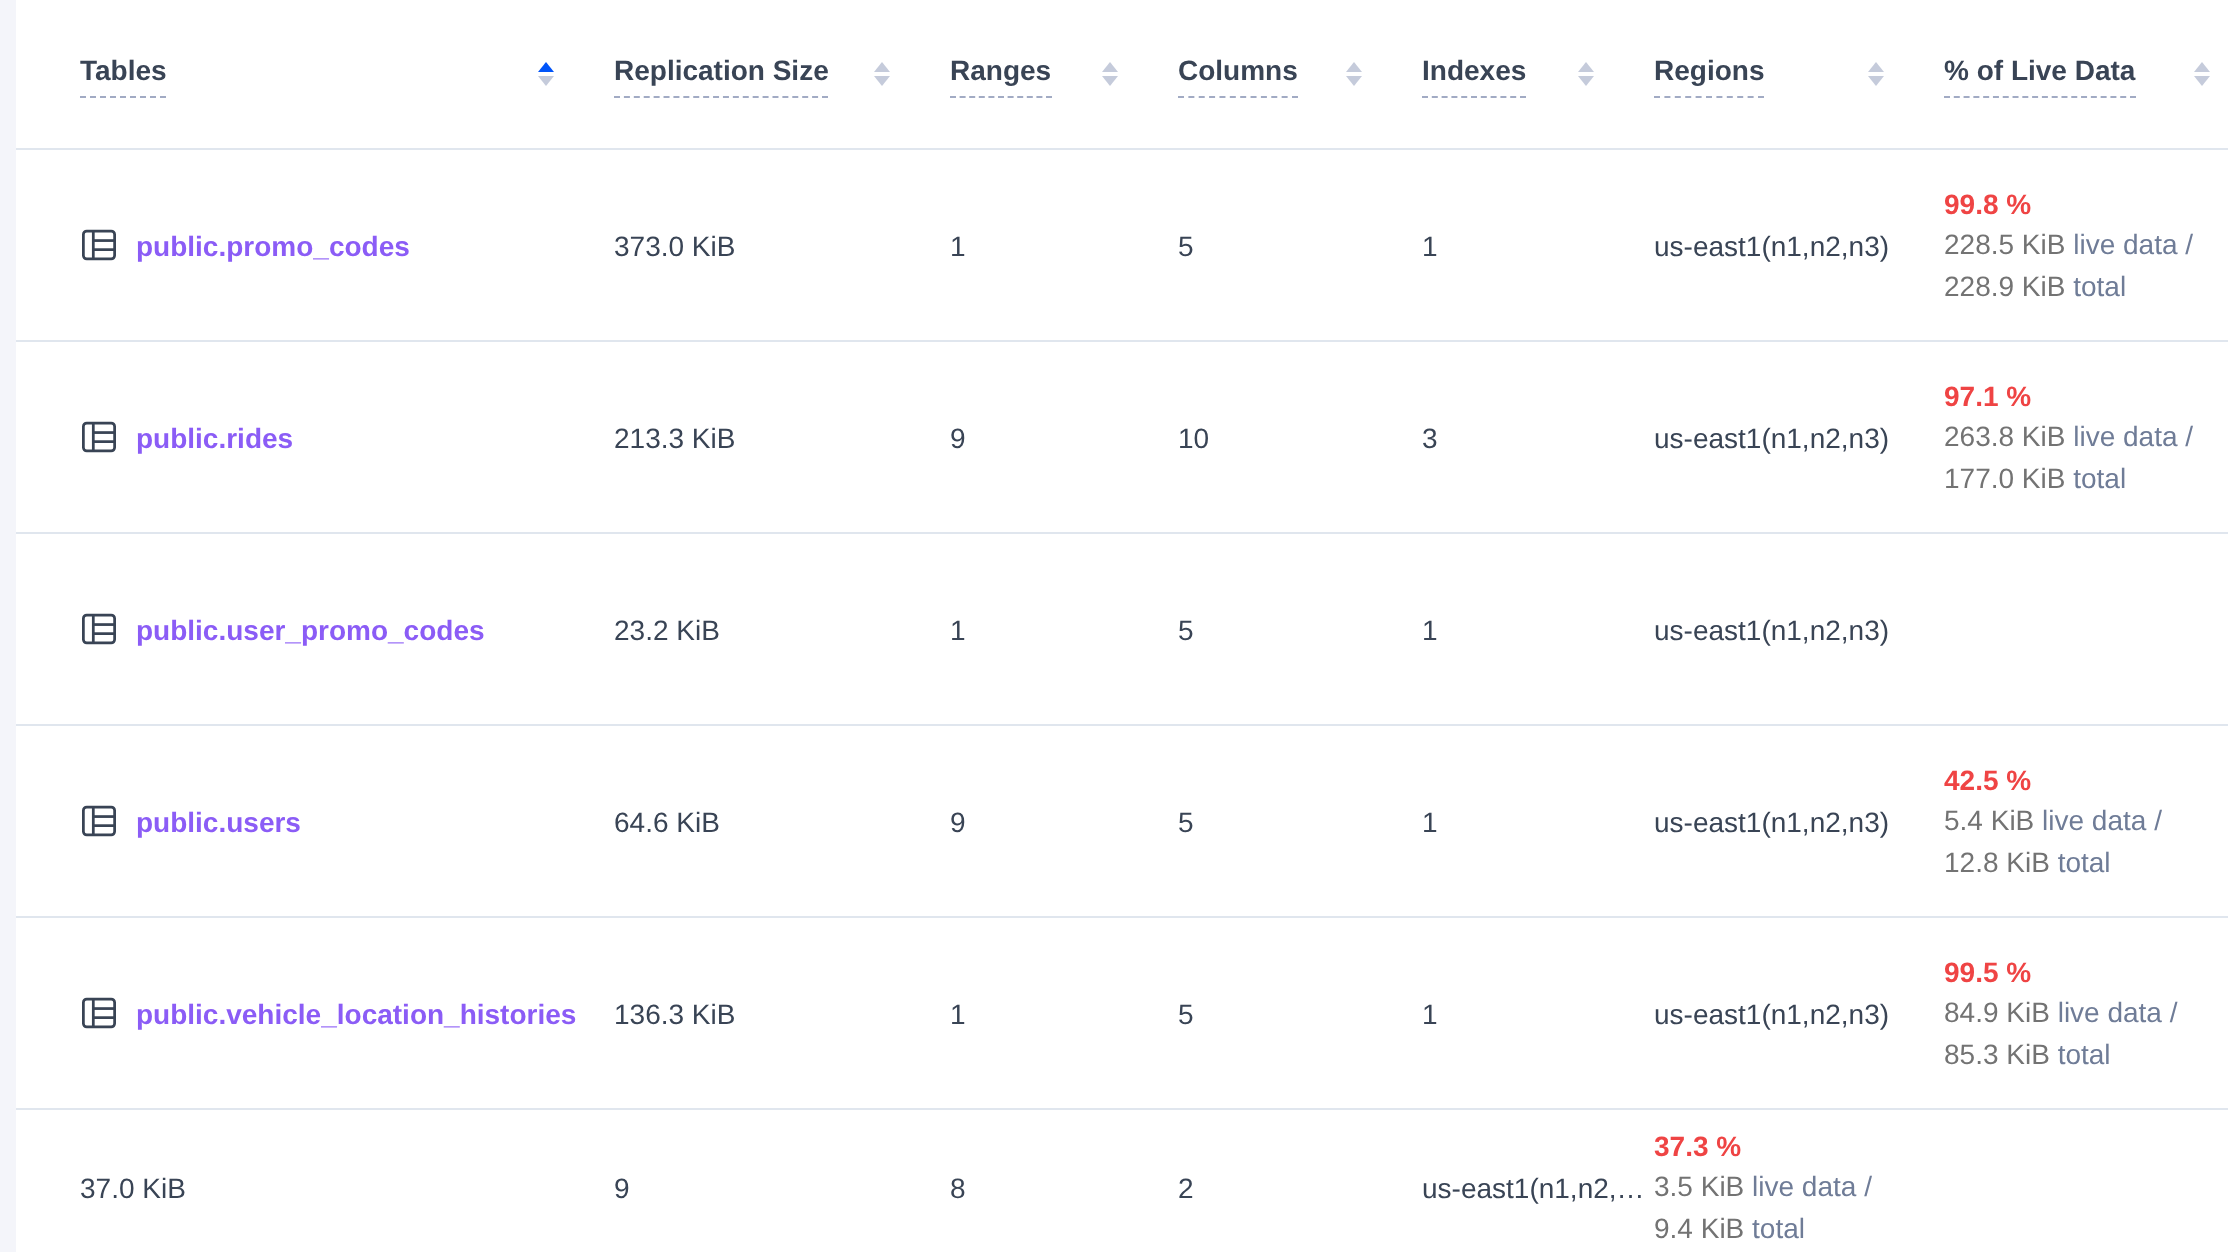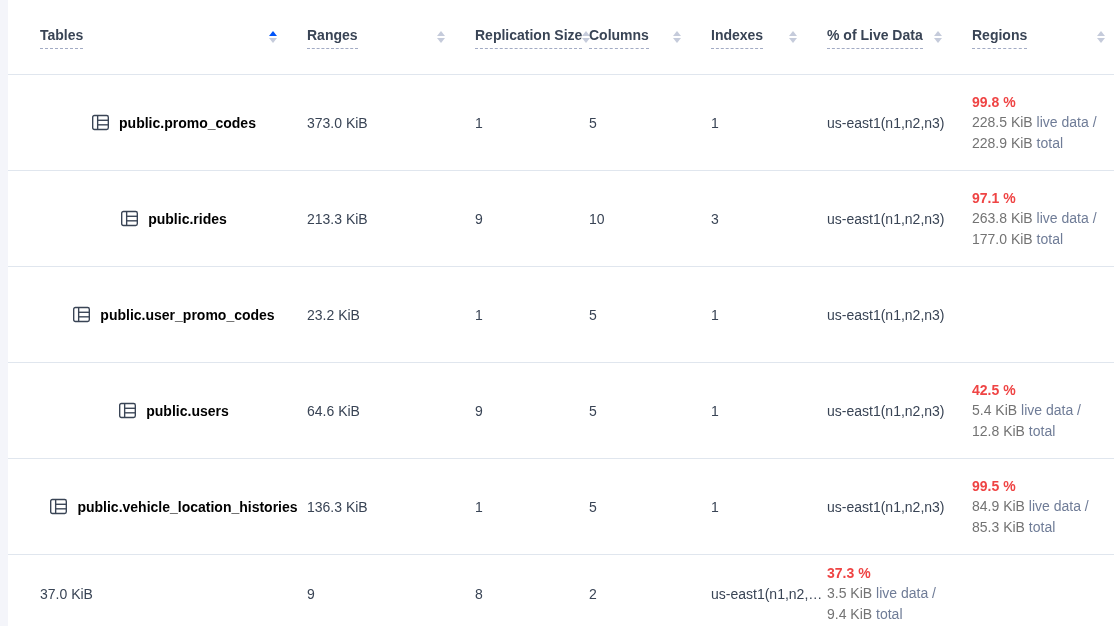--- a/index.html
+++ b/index.html
@@ -61,21 +61,21 @@
     border-bottom:1px solid #e0e6ee;
     background:#fff;
   }
   .tr:last-child{height:78px;}
   .td{
     font-size:14px;color:#394455;
     white-space:nowrap;overflow:hidden;text-overflow:ellipsis;
   }
   .td-name{
     display:flex;align-items:center;gap:9px;
-    font-weight:700;color:#000000;justify-content:center;
+    font-weight:700;color:#8b5cf6;
   }
   .ticon{display:inline-flex;flex:none;align-items:center;}
   .tname{cursor:pointer;}
   .td-live{font-size:14px;line-height:20.5px;white-space:normal;}
   .live-line .num{color:#737373;}
   .live-line .dim{color:#6f7c97;}
   .live-pct{color:#ef4444;font-weight:bold;}
 </style>
 </head>
 <body>
@@ -85,61 +85,61 @@
   <div class="grid-row thead" id="thead">
   <div class="th">
     <span class="th-label">Tables</span>
     <span class="sorter">
       <span class="caret-up active"></span>
       <span class="caret-down"></span>
     </span>
   </div>
 
   <div class="th">
+    <span class="th-label">Replication Size</span>
+    <span class="sorter">
+      <span class="caret-up"></span>
+      <span class="caret-down"></span>
+    </span>
+  </div>
+
+  <div class="th">
     <span class="th-label">Ranges</span>
     <span class="sorter">
       <span class="caret-up"></span>
       <span class="caret-down"></span>
     </span>
   </div>
 
   <div class="th">
-    <span class="th-label">Replication Size</span>
-    <span class="sorter">
-      <span class="caret-up"></span>
-      <span class="caret-down"></span>
-    </span>
-  </div>
-
-  <div class="th">
     <span class="th-label">Columns</span>
     <span class="sorter">
       <span class="caret-up"></span>
       <span class="caret-down"></span>
     </span>
   </div>
 
   <div class="th">
     <span class="th-label">Indexes</span>
     <span class="sorter">
       <span class="caret-up"></span>
       <span class="caret-down"></span>
     </span>
   </div>
 
   <div class="th">
+    <span class="th-label">Regions</span>
+    <span class="sorter">
+      <span class="caret-up"></span>
+      <span class="caret-down"></span>
+    </span>
+  </div>
+
+  <div class="th">
     <span class="th-label">% of Live Data</span>
-    <span class="sorter">
-      <span class="caret-up"></span>
-      <span class="caret-down"></span>
-    </span>
-  </div>
-
-  <div class="th">
-    <span class="th-label">Regions</span>
     <span class="sorter">
       <span class="caret-up"></span>
       <span class="caret-down"></span>
     </span>
   </div>
 </div>
 
   <div id="tbody">
   <div class="grid-row tr">
     <div class="td td-name">

